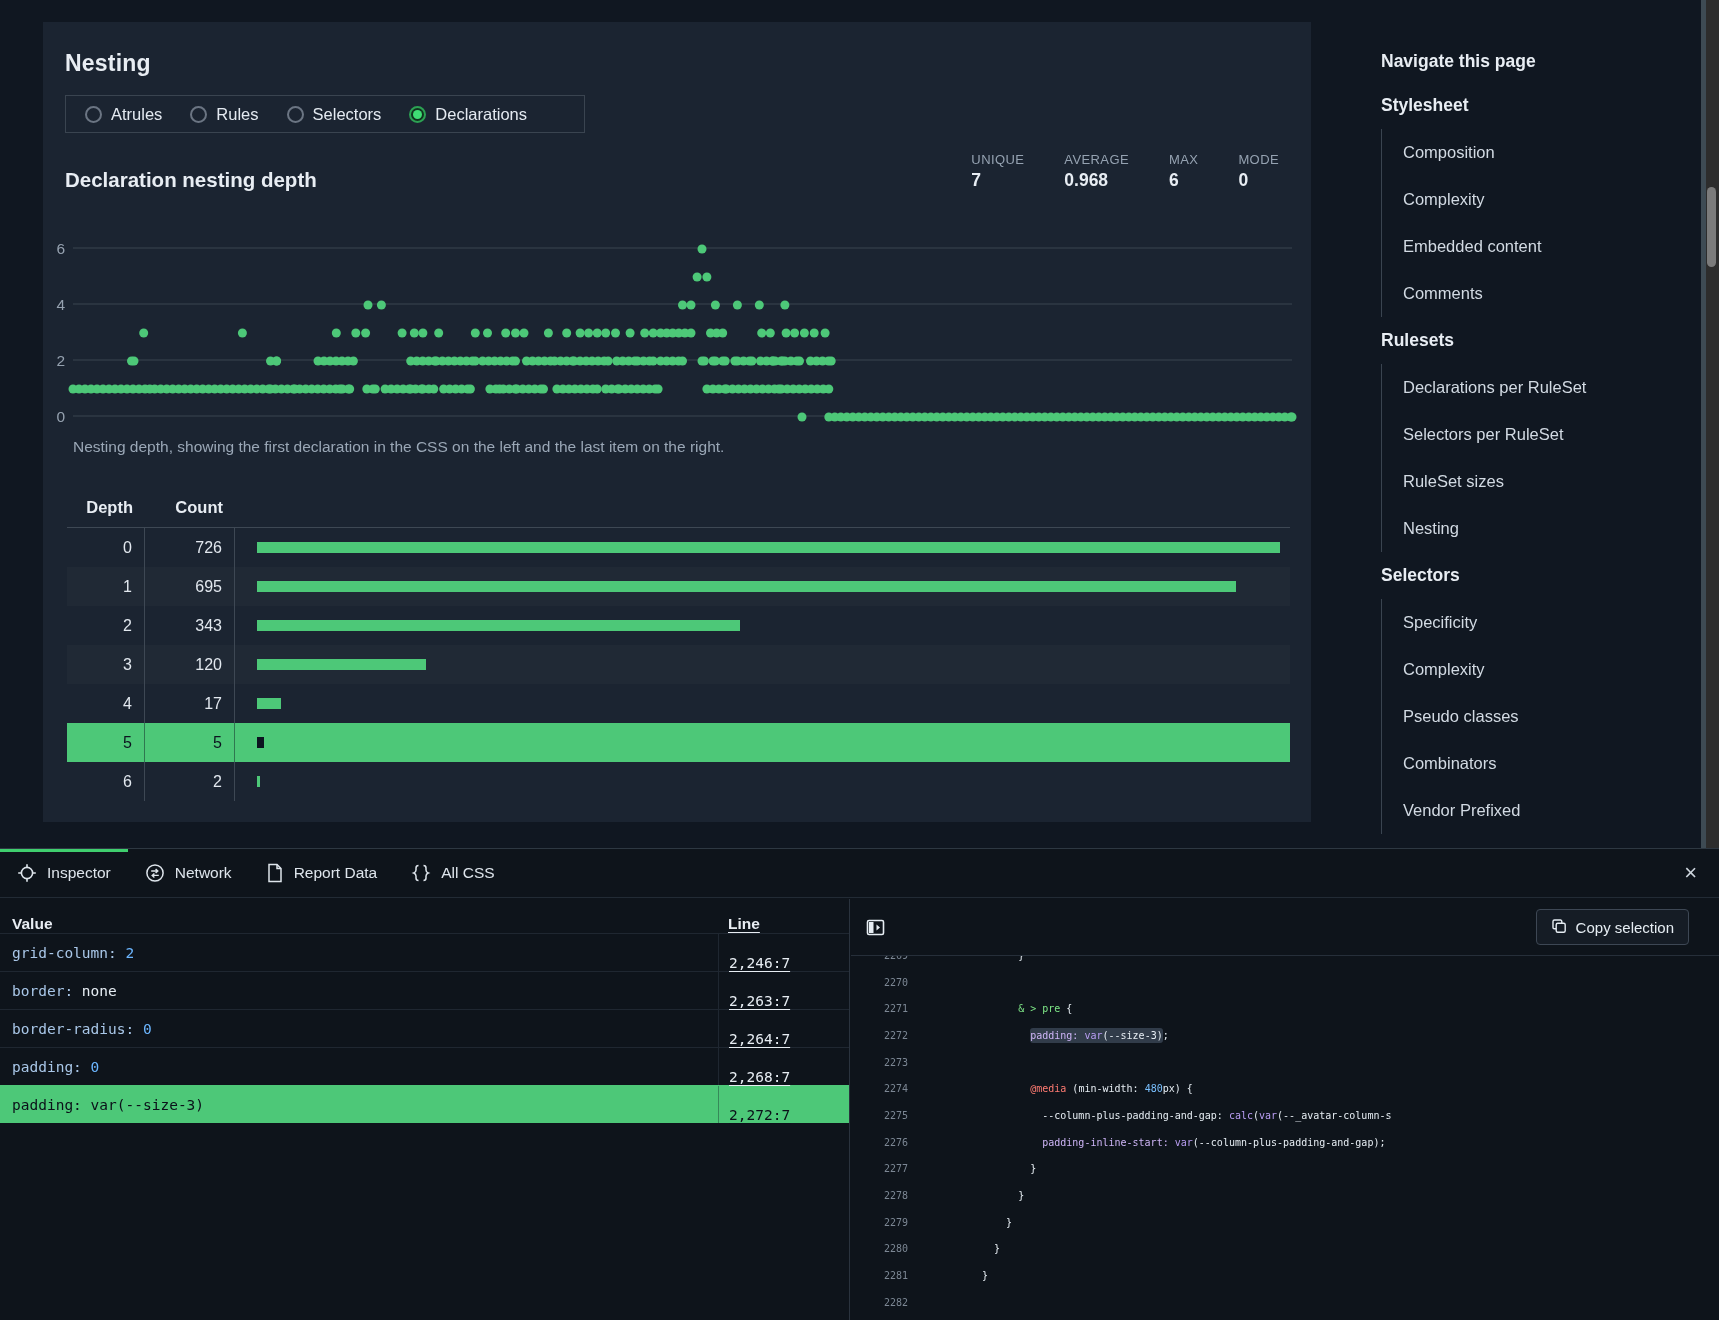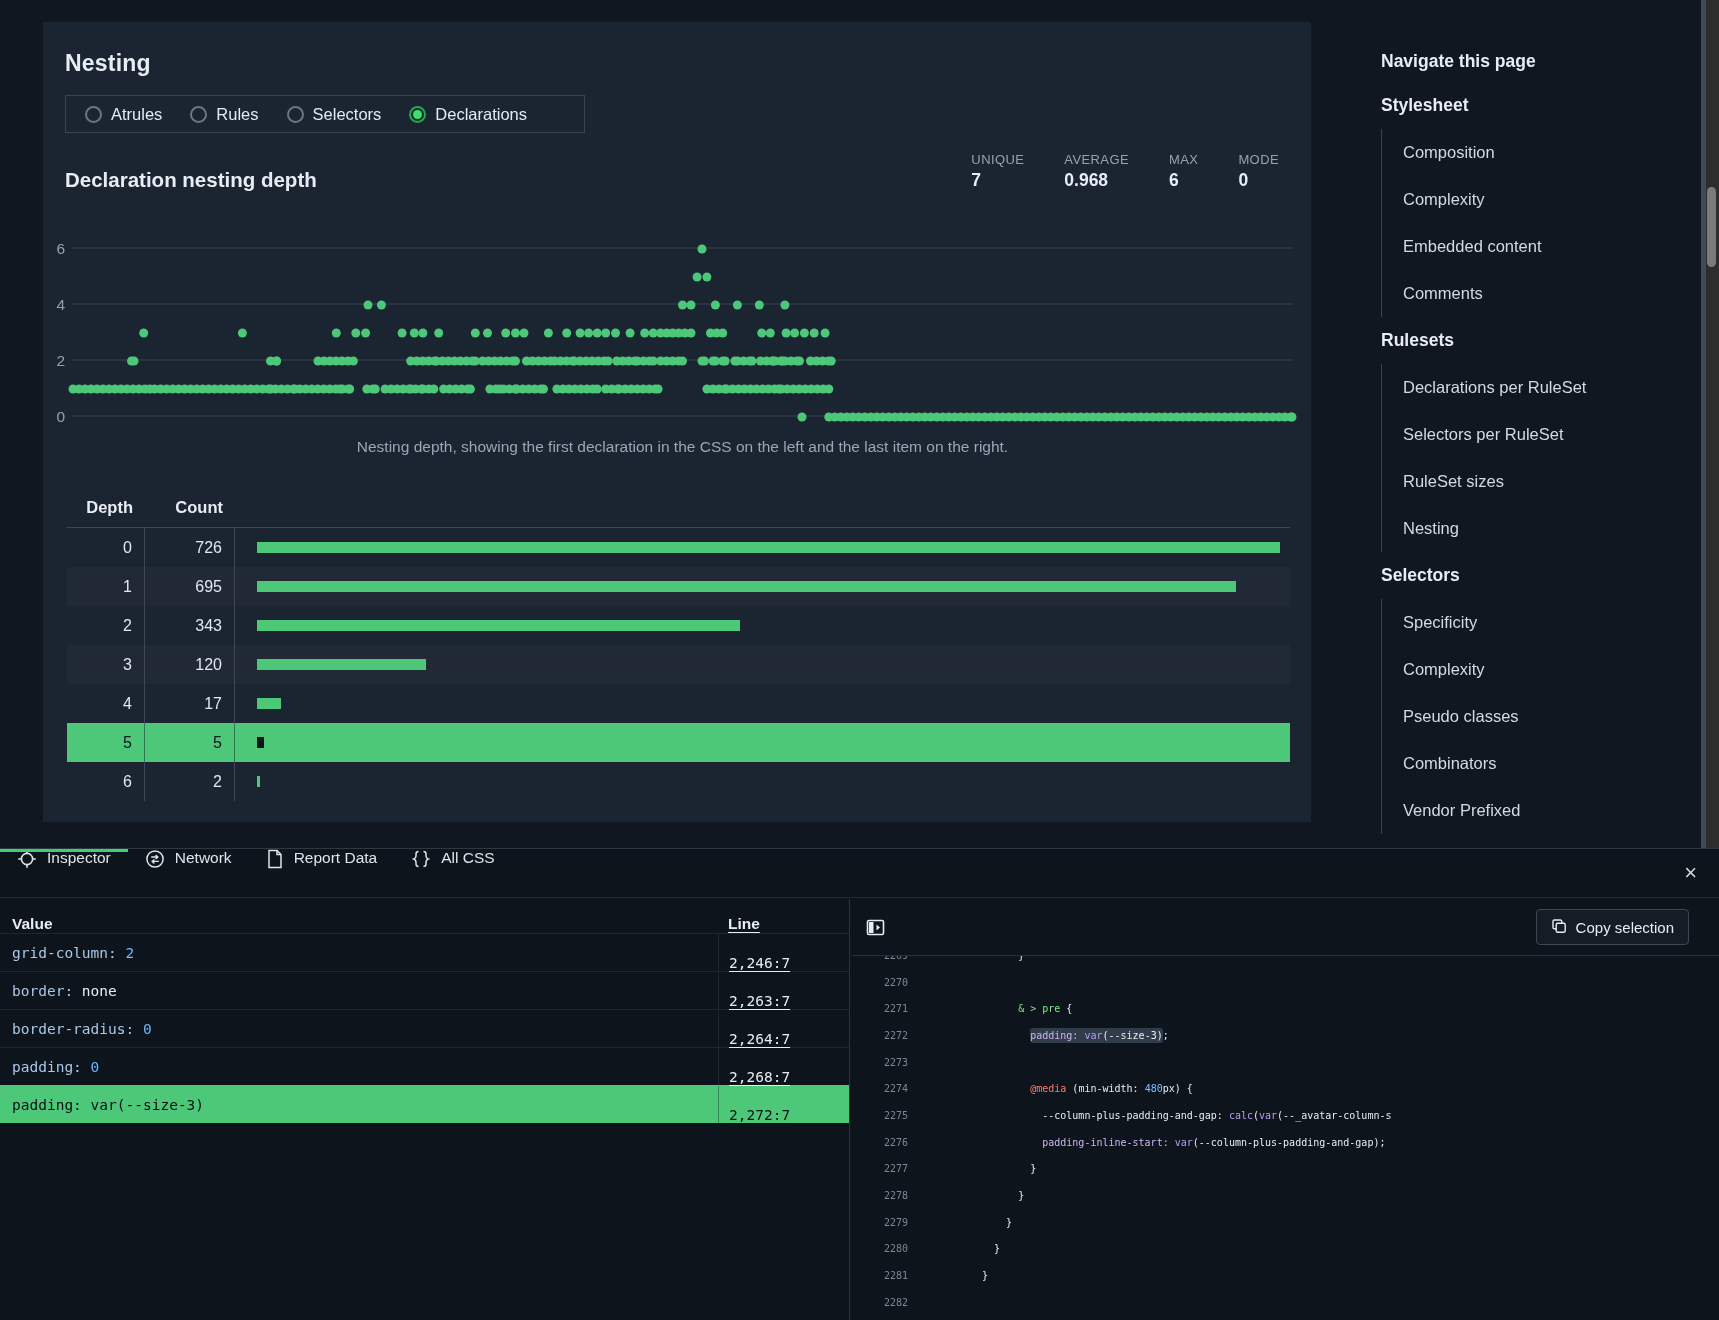--- a/index.html
+++ b/index.html
@@ -14,21 +14,21 @@
                border:1px solid #3a4450; display:flex; align-items:center; padding:0 19px; gap:28px; }
   .radio-opt { display:flex; align-items:center; gap:9px; cursor:pointer; font-size:16.5px; color:#e4eaf1; }
   .rdot { width:17px; height:17px; border-radius:50%; border:2px solid #6b7583; position:relative; background:transparent; flex:0 0 auto; }
   .rdot.sel { border-color:#2ca153; background:#11331f; }
   .rdot.sel::after { content:""; position:absolute; left:2px; top:2px; width:9px; height:9px; border-radius:50%; background:#3fdd74; }
   .sec-title { position:absolute; left:22px; top:146px; font-size:20.5px; font-weight:700; }
   .stats { position:absolute; right:32px; top:130px; display:flex; gap:40px; }
   .slabel { font-size:13px; color:#95a2b1; letter-spacing:.4px; }
   .sval { font-size:17.5px; font-weight:700; margin-top:3px; }
   #scatter { position:absolute; left:0; top:200px; }
-  .caption { position:absolute; left:30px; top:416px; width:1219px; text-align:center; font-size:15.5px; color:#9aa7b6; }
+  .caption { position:absolute; left:30px; top:416px; width:1219px; text-align:left; font-size:15.5px; color:#9aa7b6; }
 
   .dtable { position:absolute; left:24px; top:466px; width:1223px; }
   .dhead { display:grid; grid-template-columns:78px 90px 1fr; height:40px; align-items:center;
            border-bottom:1px solid #3e4854; font-weight:700; font-size:16.5px; }
   .dh.c1,.dh.c2 { text-align:right; padding-right:12px; }
   .drow { display:grid; grid-template-columns:78px 90px 1fr; height:39px; align-items:center; font-size:16px; color:#e2e8ef; }
   .drow:nth-child(even) { background:rgba(255,255,255,0.025); }
   .dcell1,.dcell2 { text-align:right; padding-right:12px; border-right:1px solid #3e4854; height:100%; display:flex; align-items:center; justify-content:flex-end; }
   .dbarcell { padding-left:22px; height:100%; display:flex; align-items:center; }
   .dbar { height:11px; background:#4dc878; }
@@ -44,21 +44,21 @@
   .srow.item { border-left:1px solid #3a московQUOTE4450; }
   .srow.item { border-left:1px solid #3a4450; padding-left:21px; font-size:16.5px; color:#d2dae3; cursor:pointer; }
 
   
   .scrolltrack { position:absolute; right:0; top:0; bottom:0; width:18px; background:#2d2d2d; border-left:5px solid #3e4b54; }
   .scrollthumb { position:absolute; right:3px; top:187px; width:9px; height:80px; border-radius:5px; background:#7b7b7b; }
 
   
   .bottom { position:absolute; left:0; top:848px; width:1719px; height:472px; background:#0e141b; border-top:1px solid #2e3842; }
   .tabbar { position:relative; height:49px; display:flex; align-items:stretch; border-bottom:1px solid #222b35; }
-  .tab { position:relative; display:flex; gap:10px; padding:0 17px; font-size:15.5px; color:#dee5ec; cursor:pointer; }
+  .tab { position:relative; display:flex; align-items:center; gap:10px; padding:0 17px; font-size:15.5px; color:#dee5ec; cursor:pointer; }
   .tab svg { display:block; }
   .tab.active::before { content:""; position:absolute; left:0; right:0; top:0; height:3px; background:#3fcf6e; }
   .tab-close { position:absolute; right:22px; top:50%; transform:translateY(-50%); font-size:22px; color:#cdd5dd; cursor:pointer; line-height:1; }
 
   .vtable { position:absolute; left:0; top:50px; width:850px; bottom:0; border-right:1px solid #2a333e; }
   .vhead { position:relative; height:34px; display:flex; align-items:flex-end; font-size:15.5px; font-weight:700; }
   .vh1 { padding-left:12px; }
   .vh2 { position:absolute; left:728px; text-decoration:underline; text-underline-offset:3px; cursor:pointer; }
   .vrow { display:grid; grid-template-columns:718px 1fr; height:38px; align-items:center; border-top:1px solid #1f2731;
           font-family:"DejaVu Sans Mono", monospace; font-size:14.5px; cursor:pointer; }

